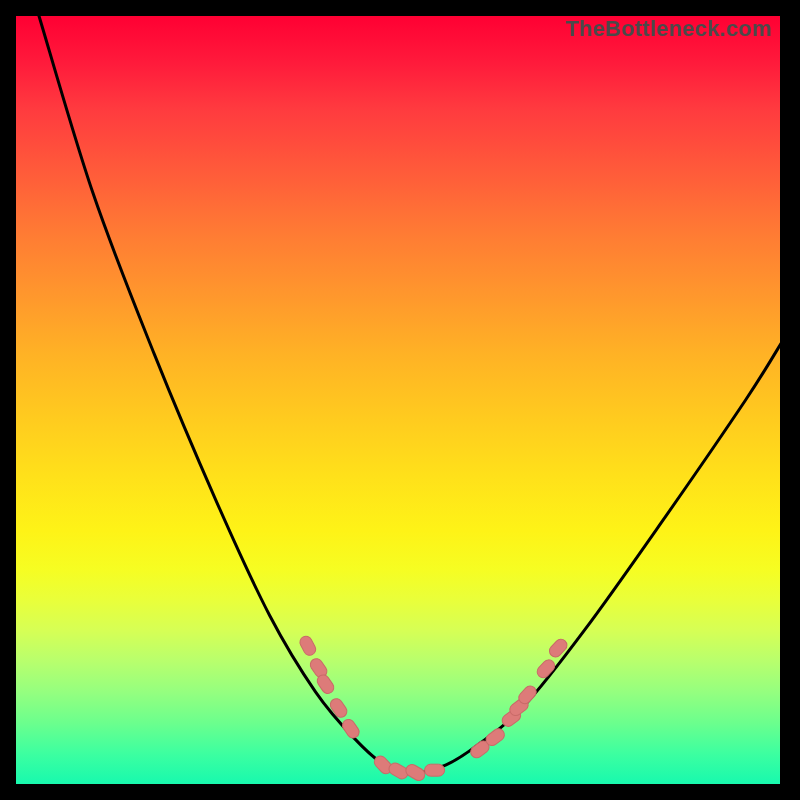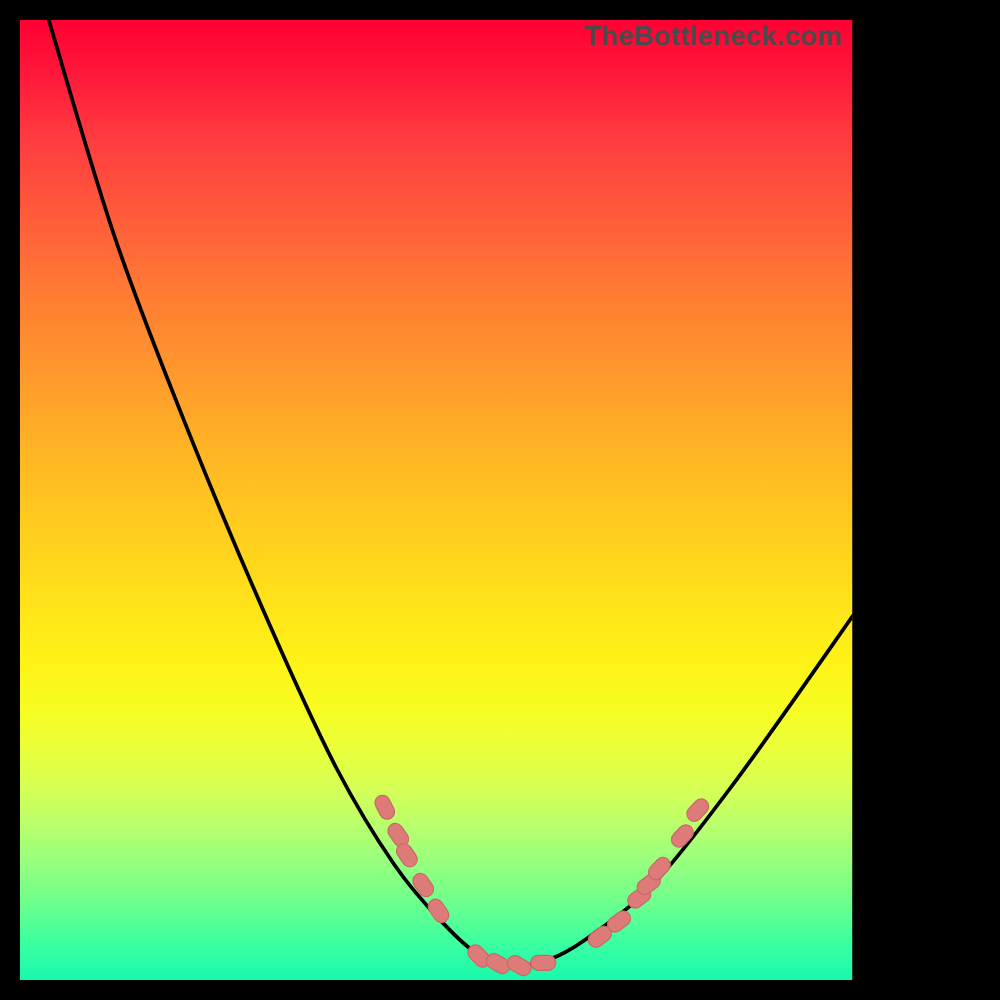--- a/index.html
+++ b/index.html
@@ -13,21 +13,21 @@
   }
   .frame {
     position: absolute;
     left: 0; top: 0;
     width: 800px; height: 800px;
     background: #000;
   }
   .plot {
     position: absolute;
     left: 16px; top: 16px;
-    width: 666px; height: 768px;
+    width: 764px; height: 768px;
     overflow: hidden;
   }
   .gradient {
     position: absolute;
     left: 0; top: 0; width: 100%; height: 100%;
     background: linear-gradient(to bottom,
       #ff0033 0%,
       #ff1a3b 6%,
       #ff3a3f 12%,
       #ff5a3a 20%,

